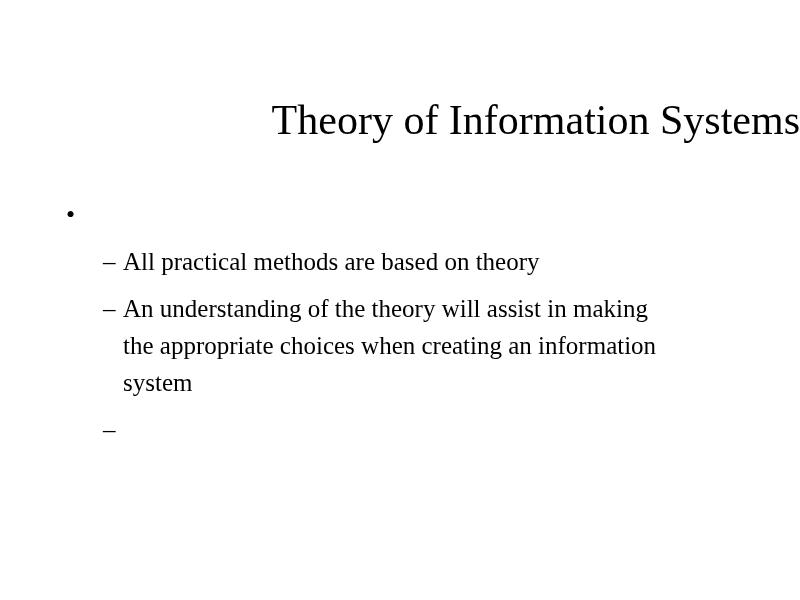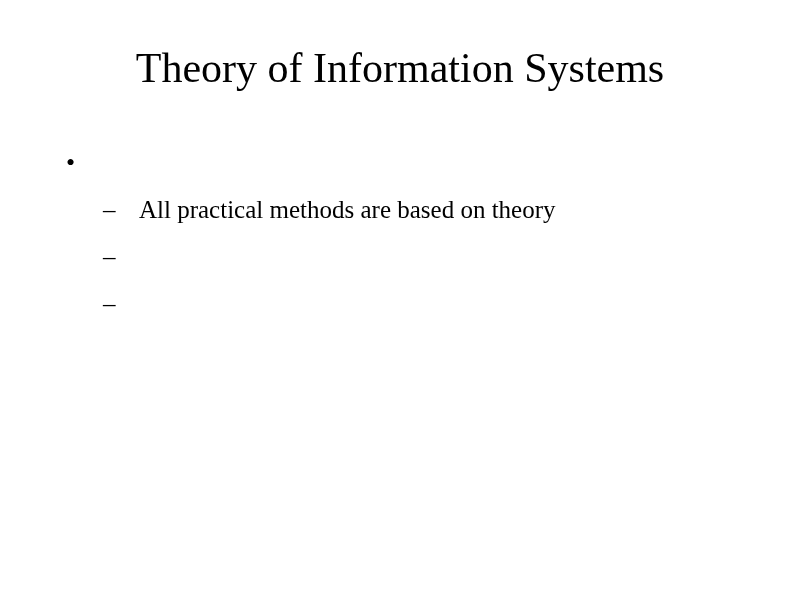--- a/index.html
+++ b/index.html
@@ -10,22 +10,22 @@
   .slide {
     position: relative;
     width: 800px;
     height: 600px;
     background: #ffffff;
     color: #000000;
     font-family: "Liberation Serif", "DejaVu Serif", serif;
     overflow: hidden;
   }
   .slide-title {
-    padding-top: 44px;
-    text-align: center;
+    padding-top: 96px;
+    text-align: right;
     font-size: 42px;
     line-height: 1.15;
     font-weight: 400;
     white-space: nowrap;
   }
   .bullet-row {
     display: flex;
     align-items: flex-start;
     margin: 52px 30px 0 66px;
     font-size: 30px;
@@ -44,40 +44,42 @@
     font-size: 25px;
     line-height: 37px;
   }
   .sub-bullet-marker {
     flex: 0 0 auto;
     width: 20px;
   }
   .sub-bullet-text {
     white-space: pre-line;
     max-width: 630px;
-    margin-left: 16px;
   }
 </style>
 </head>
 <body>
 
 <div class="slide">
 
   <div class="slide-title">Theory of Information Systems</div>
 
   <div class="bullet-row">
     <span class="bullet-marker">•</span>
   </div>
 
   <div class="sub-bullet-row">
     <span class="sub-bullet-marker">–</span>
     <span class="sub-bullet-text">All practical methods are based on theory</span>
   </div>
 
   <div class="sub-bullet-row">
     <span class="sub-bullet-marker">–</span>
+    <span class="sub-bullet-text">An understanding of the theory will assist in making
+the appropriate choices when creating an information
+system</span>
   </div>
 
   <div class="sub-bullet-row">
     <span class="sub-bullet-marker">–</span>
   </div>
 
 </div>
 
 </body></html>

